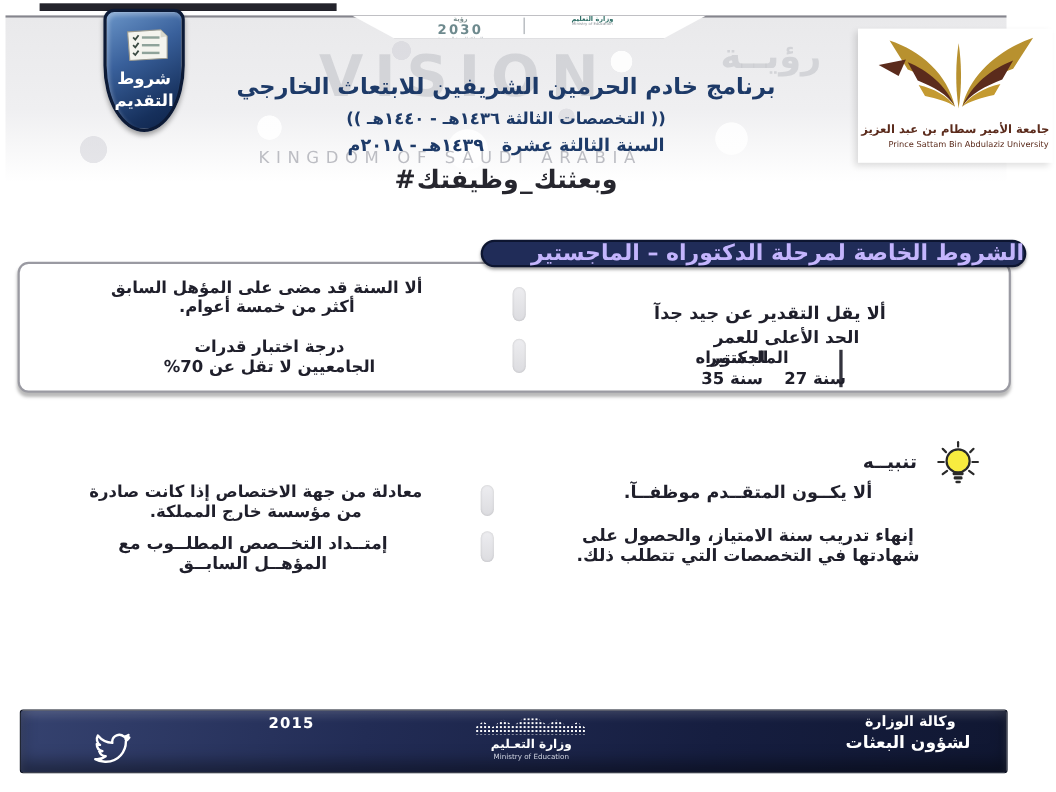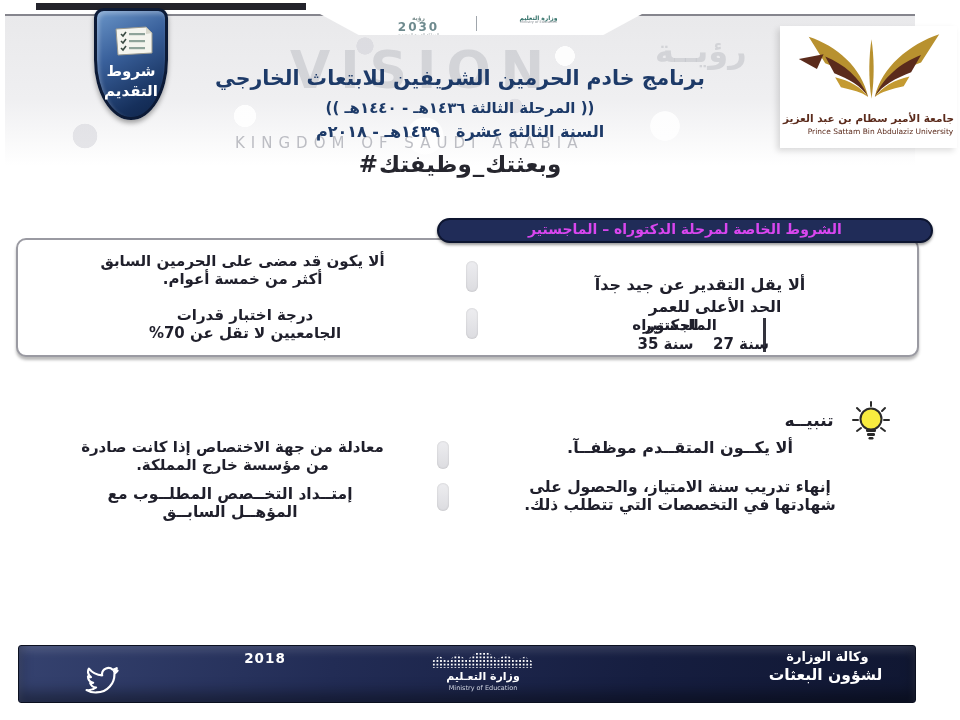--- a/index.html
+++ b/index.html
@@ -75,21 +75,21 @@
   .title    { left:160px; top:66px;  width:600px; font-size:20.5px; z-index:2; }
   .phase    { left:160px; top:99px;  width:600px; font-size:15px;   z-index:2; }
   .yearrow  { left:160px; top:122px; width:600px; z-index:2; display:flex; justify-content:center; gap:16px;
               font-size:16px; font-weight:700; color:#1d3a68; }
   .hashtag  { left:160px; top:151px; width:600px; z-index:2; display:flex; justify-content:center; gap:1px;
               font-size:23px; font-weight:700; color:#26262e; }
 
   
   .pill { left:437px; top:218px; width:496px; height:25px; background:#202c58; border:2.5px solid #0d1530;
     border-radius:13px; z-index:4; box-shadow:0 2px 3px rgba(0,0,0,.4); }
-  .pill span { display:block; text-align:center; color:#d946ef; font-size:14px; font-weight:700; line-height:19px; }
+  .pill span { display:block; text-align:right; color:#c4b5fd; font-size:20px; font-weight:700; line-height:19px; }
   .cond-box { left:16px; top:238px; width:903px; height:119px; background:#ffffff; border:2px solid #9a9aa2;
     border-radius:10px; z-index:2; box-shadow:0 3px 3px rgba(0,0,0,.28); }
   .pill-bullet { position:absolute; width:12px; border-radius:6px; z-index:3;
     background:linear-gradient(180deg,#ededf0,#dcdce0); box-shadow:inset 0 0 2px rgba(0,0,0,.18); }
 
   .age-table { position:absolute; left:618px; top:316px; z-index:3; display:grid;
     grid-template-columns:95px 4px 95px; grid-template-rows:19px 19px; direction:rtl; }
   .age-table .cell { text-align:center; font-weight:700; font-size:15px; color:#1f1f2b; white-space:nowrap; }
   .age-div { grid-row:1 / span 2; width:3px; height:34px; background:#33333d; margin:2px auto 0; }
 
@@ -165,21 +165,21 @@
       <path d="M84 80 C74 56 54 40 32 31 L43 51 C60 58 76 66 84 80 Z" fill="#5b2b1c"></path>
       <path d="M84 80 C76 68 61 60 44 56 L51 68 C64 71 77 74 84 80 Z" fill="#c49a31"></path>
       <path d="M0 34 L30 28 L22 46 Z" fill="#5b2b1c"></path>
       <path d="M88 82 C84 56 85 30 88 10 C91 30 92 56 88 82 Z" fill="#b8912f"></path>
     </svg>
     <div class="univ-ar" dir="rtl">جامعة الأمير سطام بن عبد العزيز</div>
     <div class="univ-en">Prince Sattam Bin Abdulaziz University</div>
   </div>
 
   <div class="t title navy" dir="rtl">برنامج خادم الحرمين الشريفين للابتعاث الخارجي</div>
-  <div class="t phase navy" dir="rtl">(( المرحلة الثالثة ١٤٣٦هـ - ١٤٤٠هـ ))</div>
+  <div class="t phase navy" dir="rtl">(( التخصصات الثالثة ١٤٣٦هـ - ١٤٤٠هـ ))</div>
   <div class="abs yearrow" dir="rtl">
     <span>السنة الثالثة عشرة</span>
     <span>١٤٣٩هـ - ٢٠١٨م</span>
   </div>
   <div class="abs hashtag" dir="ltr">
     <span>#</span>
     <span dir="rtl">وظيفتك</span>
     <span>_</span>
     <span dir="rtl">وبعثتك</span>
   </div>
@@ -194,21 +194,21 @@
   <div class="t" dir="rtl" style="left:495px; top:257px; width:410px; font-size:16px; z-index:3;margin-top:18px;">ألا يقل التقدير عن جيد جدآ</div>
   <div class="t" dir="rtl" style="left:540px; top:298px; width:350px; font-size:15.5px; z-index:3;">الحد الأعلى للعمر</div>
   <div class="age-table">
     <span class="cell">الماجستير</span>
     <span class="age-div"></span>
     <span class="cell">الدكتوراه</span>
     <span class="cell" dir="ltr">27 سنة</span>
     <span class="cell" dir="ltr" style="grid-column:3;">35 سنة</span>
   </div>
 
-  <div class="t" dir="rtl" style="left:35px; top:252px; width:415px; font-size:15px; z-index:3;">ألا يكون قد مضى على الحرمين السابق</div>
+  <div class="t" dir="rtl" style="left:35px; top:252px; width:415px; font-size:15px; z-index:3;">ألا السنة قد مضى على المؤهل السابق</div>
   <div class="t" dir="rtl" style="left:35px; top:270px; width:415px; font-size:15px; z-index:3;">أكثر من خمسة أعوام.</div>
   <div class="t" dir="rtl" style="left:60px; top:306px; width:370px; font-size:15px; z-index:3;">درجة اختبار قدرات</div>
   <div class="t" dir="rtl" style="left:60px; top:324px; width:370px; font-size:15px; z-index:3;">الجامعيين لا تقل عن 70%</div>
 
   <svg class="abs" style="left:850px; top:400px; z-index:2;" width="42" height="44" viewBox="0 0 42 44">
     <g stroke="#2a2a2a" stroke-width="2" stroke-linecap="round">
       <line x1="21" y1="2" x2="21" y2="6"></line>
       <line x1="7" y1="8" x2="10" y2="11"></line>
       <line x1="35" y1="8" x2="32" y2="11"></line>
       <line x1="3" y1="20" x2="8" y2="20"></line>
@@ -233,20 +233,20 @@
   <div class="t" dir="rtl" style="left:25px; top:456px; width:415px; font-size:15px; z-index:2;">من مؤسسة خارج المملكة.</div>
   <div class="t" dir="rtl" style="left:40px; top:485px; width:380px; font-size:15.5px; z-index:2;">إمتــداد التخــصص المطلــوب مع</div>
   <div class="t" dir="rtl" style="left:40px; top:503px; width:380px; font-size:15.5px; z-index:2;">المؤهــل السابــق</div>
 
   <div class="abs footer-bar">
     <div class="footer-swoosh"></div>
   </div>
   <svg class="abs" style="left:82px; top:666px; z-index:3;" width="40" height="28" viewBox="0 0 24 18">
     <path d="M22 2.9c-.7.3-1.5.6-2.3.7.8-.5 1.5-1.3 1.8-2.2-.8.5-1.7.8-2.6 1A4.1 4.1 0 0 0 12 5.1c0 .3 0 .6.1.9A11.6 11.6 0 0 1 3.6 1.7a4.1 4.1 0 0 0 1.3 5.5c-.7 0-1.3-.2-1.9-.5v.1c0 2 1.4 3.6 3.3 4-.6.2-1.3.2-1.9.1.5 1.6 2 2.8 3.8 2.9a8.2 8.2 0 0 1-6.1 1.7A11.6 11.6 0 0 0 8.4 17c7.5 0 11.6-6.2 11.6-11.6v-.5c.8-.6 1.5-1.3 2-2z" fill="none" stroke="#ffffff" stroke-width="1.4" stroke-linejoin="round"></path>
   </svg>
-  <div class="t fw" style="left:190px; top:650px; width:150px; font-size:13.5px; letter-spacing:1px; z-index:3;">2018</div>
+  <div class="t fw" style="left:190px; top:650px; width:150px; font-size:13.5px; letter-spacing:1px; z-index:3;">2015</div>
   <div class="abs moe-dots"></div>
   <div class="t fw" dir="rtl" style="left:408px; top:670px; width:150px; font-size:11px; z-index:3;">وزارة التعـليم</div>
   <div class="t" style="left:408px; top:684px; width:150px; font-size:6.5px; color:#cfd3e0; z-index:3; font-weight:400;">Ministry of Education</div>
   <div class="t fw" dir="rtl" style="left:755px; top:649px; width:145px; font-size:13px; z-index:3;">وكالة الوزارة</div>
   <div class="t fw" dir="rtl" style="left:748px; top:666px; width:155px; font-size:15.5px; z-index:3;">لشؤون البعثات</div>
 
 </div>
 
 </body></html>

